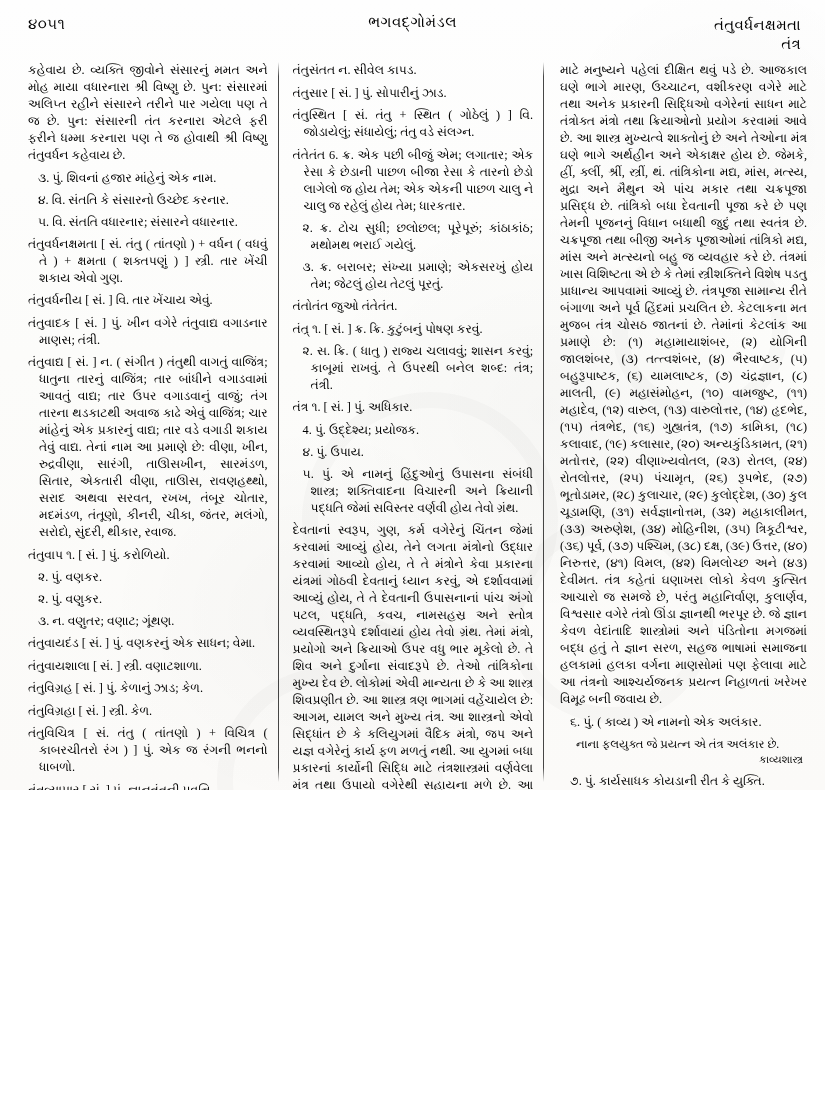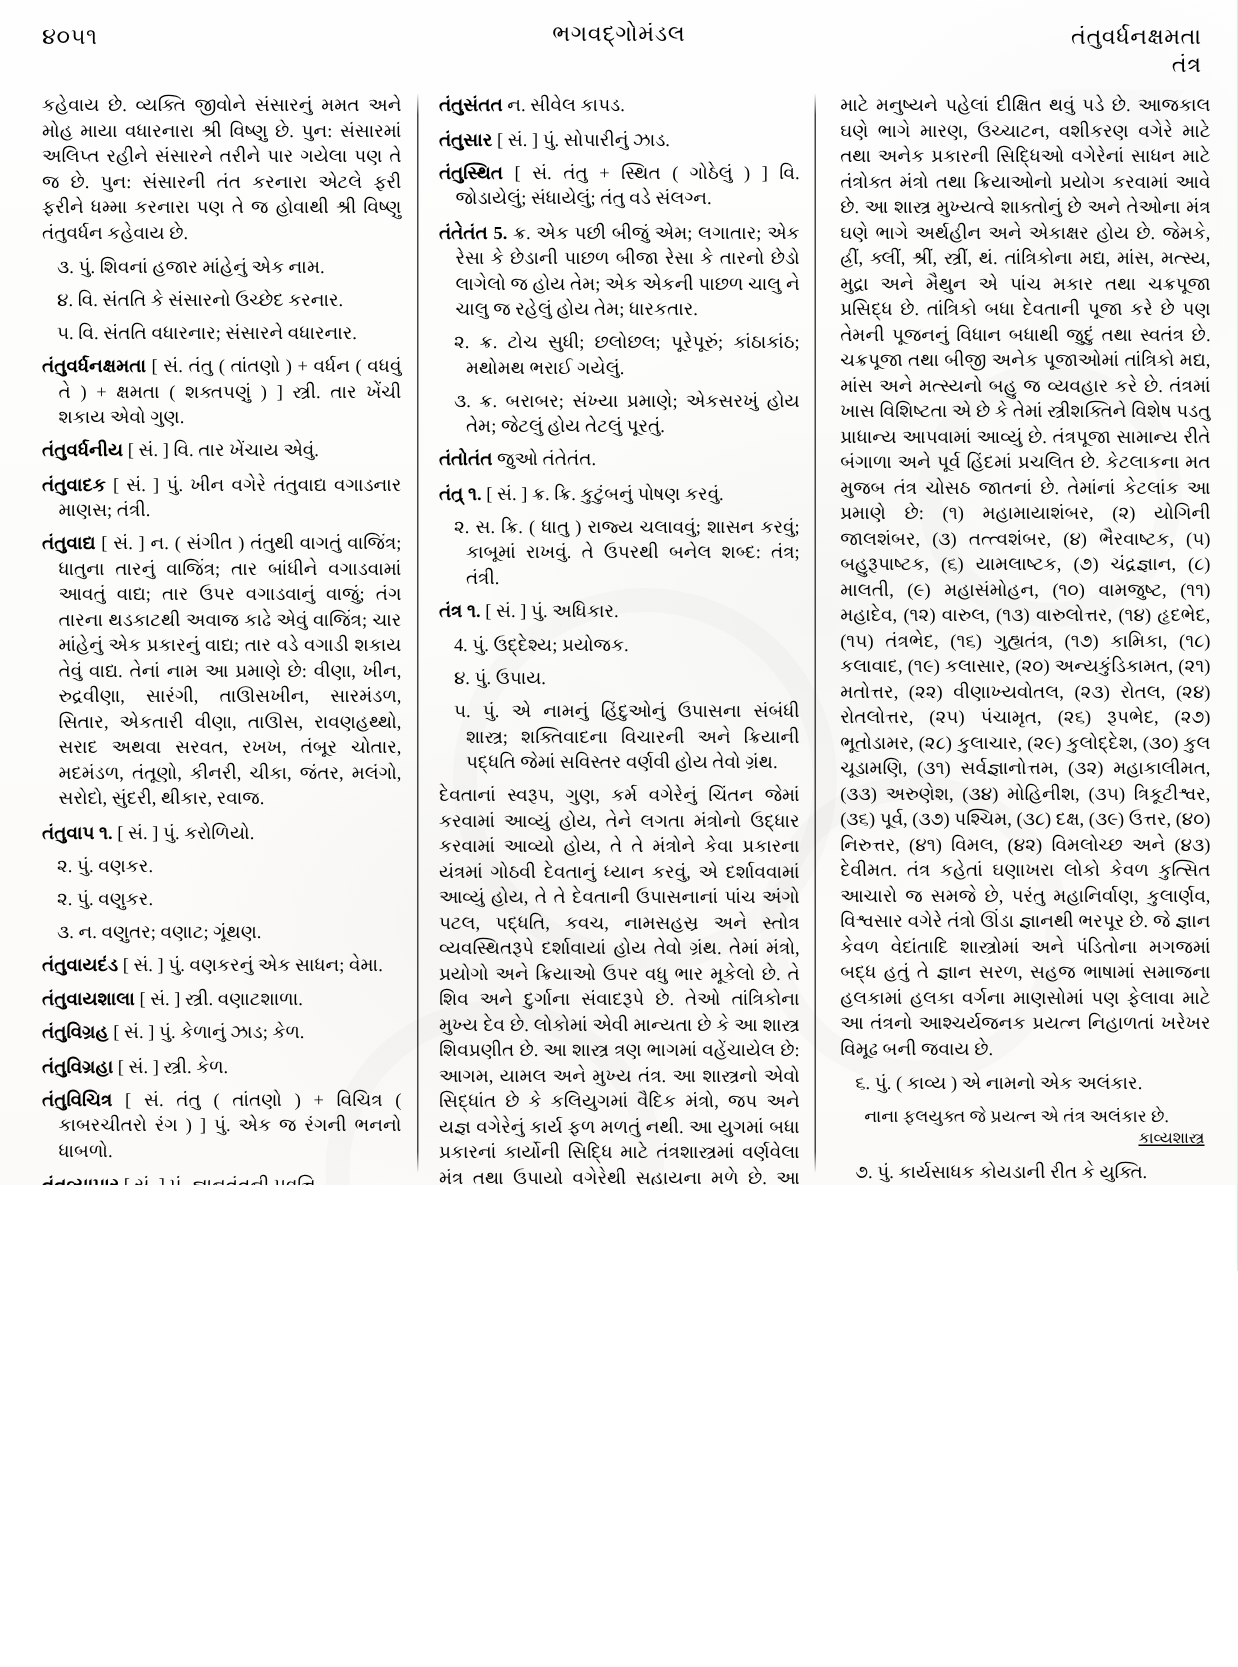--- a/index.html
+++ b/index.html
@@ -8,21 +8,21 @@
     background: #ffffff;
   }
   body {
     font-family: "Liberation Serif", "DejaVu Serif", serif;
     color: #000000;
   }
   #page {
     position: relative;
     width: 825px;
     height: 790px;
-    background: #86efac;
+    background: #eab308;
     overflow: hidden;
   }
 
   
   #paper-texture {
     position: absolute;
     inset: 0;
     background:
       radial-gradient(circle at 72% 46%, rgba(0,0,0,0.035) 0 1px, transparent 1px),
       radial-gradient(ellipse 340px 300px at 66% 52%, rgba(0,0,0,0.025), rgba(0,0,0,0) 70%),
@@ -115,30 +115,29 @@
     padding-left: 0;
     text-indent: 0;
     margin-bottom: 5.5px;
   }
   .sense {
     margin: 0 0 5.0px 0;
     padding-left: 18px;
     text-indent: -8px;
   }
   .hw {
-    font-weight: bold;
+    font-weight: normal;
     margin-top: 32px;
   }
   .attrib {
     display: block;
     text-align: right;
     font-size: 10.6px;
     margin-top: -2px;
     padding-right: 4px;
-    text-decoration: underline;
   }
   .runon {
     margin: 0 0 5.5px 0;
     padding-left: 16px;
     text-indent: 0;
     font-size: 11.6px;
   }
 </style>
 </head>
 <body>
@@ -190,21 +189,21 @@
         <div class="entry hang"><span class="hw">તંતુવિચિત્ર</span><span>  [ સં. તંતુ ( તાંતણો ) + વિચિત્ર ( કાબરચીતરો રંગ ) ] પું. એક જ રંગની ભનનો ધાબળો.</span></div>
         <div class="entry hang"><span class="hw">તંતુવ્યાપાર</span><span>  [ સં. ] પું. જ્ઞાનતંતુની પ્રવૃત્તિ.</span></div>
         <div class="entry hang"><span class="hw">તંતુશાલા</span><span>  [ સં. ] સ્ત્રી. વણુવાનું સ્થાન; શાળખાતું; વણાટશાળા.</span></div>
         <div class="entry hang"><span class="hw">તંતુસમુદાય</span><span>  [ સં. ] પું. ચિકરણુતંત્ર; 'નર્વસ સિસ્ટમ.'</span></div>
       </div>
     <div class="rule"></div>
     <div class="col col-2">
         <div class="entry hang"><span class="hw">તંતુસંતત</span><span>  ન. સીવેલ કાપડ.</span></div>
         <div class="entry hang"><span class="hw">તંતુસાર</span><span>  [ સં. ] પું. સોપારીનું ઝાડ.</span></div>
         <div class="entry hang"><span class="hw">તંતુસ્થિત</span><span>  [ સં. તંતુ + સ્થિત ( ગોઠેલું ) ] વિ. જોડાયેલું; સંધાયેલું; તંતુ વડે સંલગ્ન.</span></div>
-        <div class="entry hang"><span class="hw">તંતેતંત 5.</span><span>  ક્ર. એક પછી બીજું એમ; લગાતાર; એક રેસા કે છેડાની પાછળ બીજા રેસા કે તારનો છેડો લાગેલો જ હોય તેમ; એક એકની પાછળ ચાલુ ને ચાલુ જ રહેલું હોય તેમ; ધારકતાર.</span></div>
+        <div class="entry hang"><span class="hw">તંતેતંત 6.</span><span>  ક્ર. એક પછી બીજું એમ; લગાતાર; એક રેસા કે છેડાની પાછળ બીજા રેસા કે તારનો છેડો લાગેલો જ હોય તેમ; એક એકની પાછળ ચાલુ ને ચાલુ જ રહેલું હોય તેમ; ધારકતાર.</span></div>
         <div class="sense">૨. ક્ર. ટોચ સુધી; છલોછલ; પૂરેપૂરું; કાંઠાકાંઠ; મથોમથ ભરાઈ ગયેલું.</div>
         <div class="sense">૩. ક્ર. બરાબર; સંખ્યા પ્રમાણે; એકસરખું હોય તેમ; જેટલું હોય તેટલું પૂરતું.</div>
         <div class="entry hang"><span class="hw">તંતોતંત</span><span> જુઓ તંતેતંત.</span></div>
         <div class="entry hang"><span class="hw">તંત્ર્ ૧.</span><span>  [ સં. ] ક્ર. ક્રિ. કુટુંબનું પોષણ કરવું.</span></div>
         <div class="sense">૨. સ. ક્રિ. ( ધાતુ ) રાજ્ય ચલાવવું; શાસન કરવું; કાબૂમાં રાખવું. તે ઉપરથી બનેલ શબ્દ: તંત્ર; તંત્રી.</div>
         <div class="entry hang"><span class="hw">તંત્ર ૧.</span><span>  [ સં. ] પું. અધિકાર.</span></div>
         <div class="sense">4. પું. ઉદ્દેશ્ય; પ્રયોજક.</div>
         <div class="sense">૪. પું. ઉપાય.</div>
         <div class="sense">૫. પું. એ નામનું હિંદુઓનું ઉપાસના સંબંધી શાસ્ત્ર; શક્તિવાદના વિચારની અને ક્રિયાની પદ્ધતિ જેમાં સવિસ્તર વર્ણવી હોય તેવો ગ્રંથ.</div>
         <div class="para cont">દેવતાનાં સ્વરૂપ, ગુણ, કર્મ વગેરેનું ચિંતન જેમાં કરવામાં આવ્યું હોય, તેને લગતા મંત્રોનો ઉદ્ધાર કરવામાં આવ્યો હોય, તે તે મંત્રોને કેવા પ્રકારના યંત્રમાં ગોઠવી દેવતાનું ધ્યાન કરવું, એ દર્શાવવામાં આવ્યું હોય, તે તે દેવતાની ઉપાસનાનાં પાંચ અંગો પટલ, પદ્ધતિ, કવચ, નામસહસ્ર અને સ્તોત્ર વ્યવસ્થિતરૂપે દર્શાવાયાં હોય તેવો ગ્રંથ. તેમાં મંત્રો, પ્રયોગો અને ક્રિયાઓ ઉપર વધુ ભાર મૂકેલો છે. તે શિવ અને દુર્ગાના સંવાદરૂપે છે. તેઓ તાંત્રિકોના મુખ્ય દેવ છે. લોકોમાં એવી માન્યતા છે કે આ શાસ્ત્ર શિવપ્રણીત છે. આ શાસ્ત્ર ત્રણ ભાગમાં વહેંચાયેલ છે: આગમ, યામલ અને મુખ્ય તંત્ર. આ શાસ્ત્રનો એવો સિદ્ધાંત છે કે કલિયુગમાં વૈદિક મંત્રો, જપ અને યજ્ઞ વગેરેનું કાર્ય ફળ મળતું નથી. આ યુગમાં બધા પ્રકારનાં કાર્યોની સિદ્ધિ માટે તંત્રશાસ્ત્રમાં વર્ણવેલા મંત્ર તથા ઉપાયો વગેરેથી સહાયના મળે છે. આ શાસ્ત્રના સિદ્ધાંત બહુ ગુપ્ત રાખવામાં આવે છે અને તેની શિક્ષા લેવાને</div>

